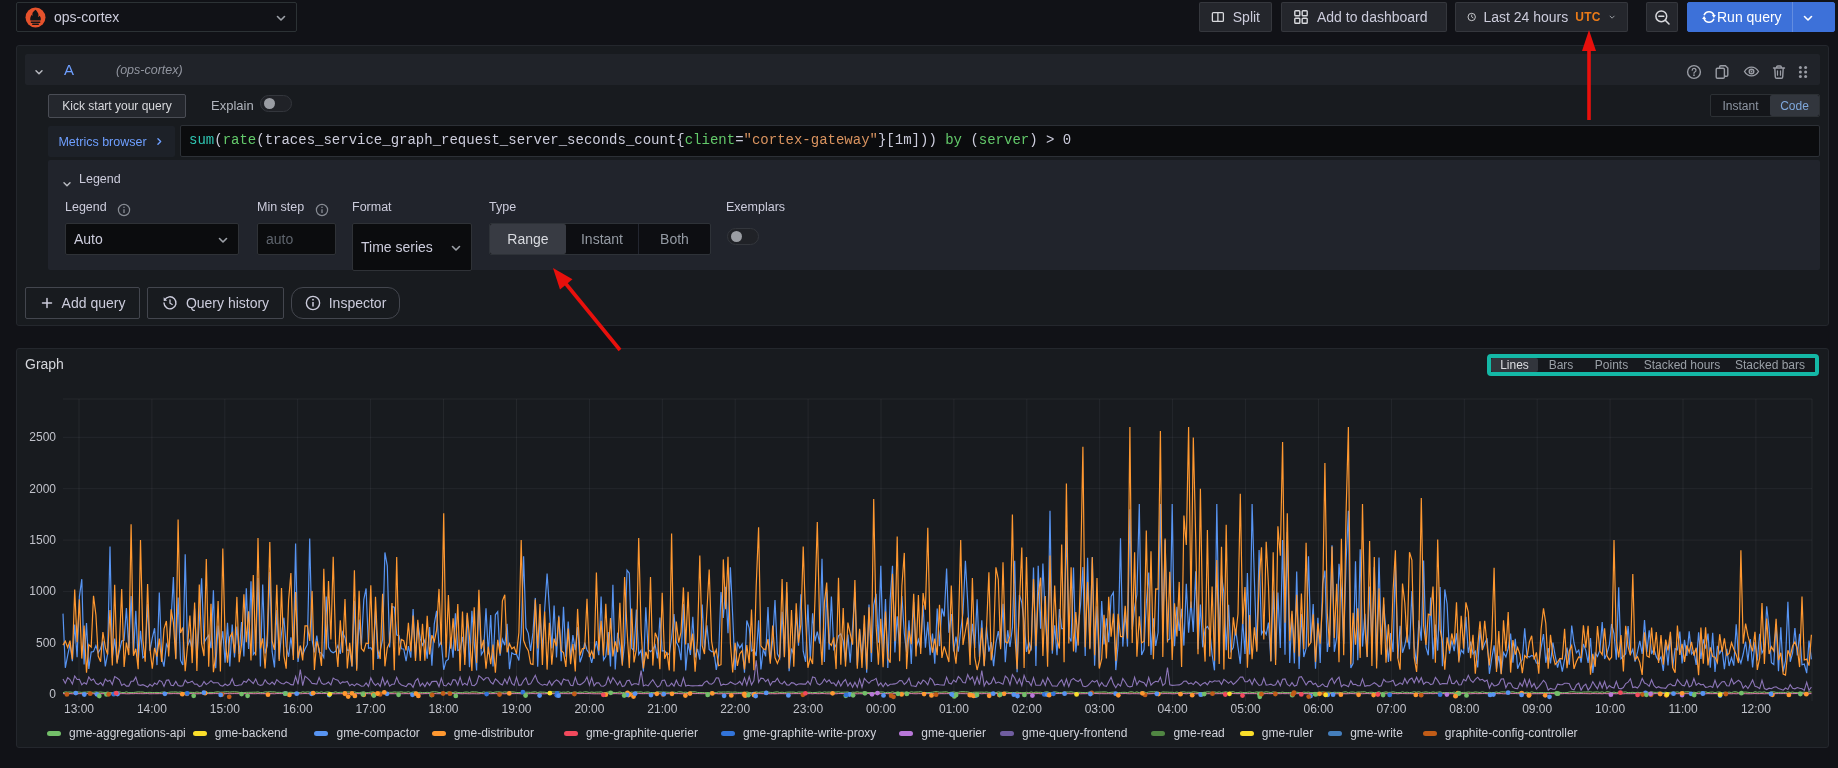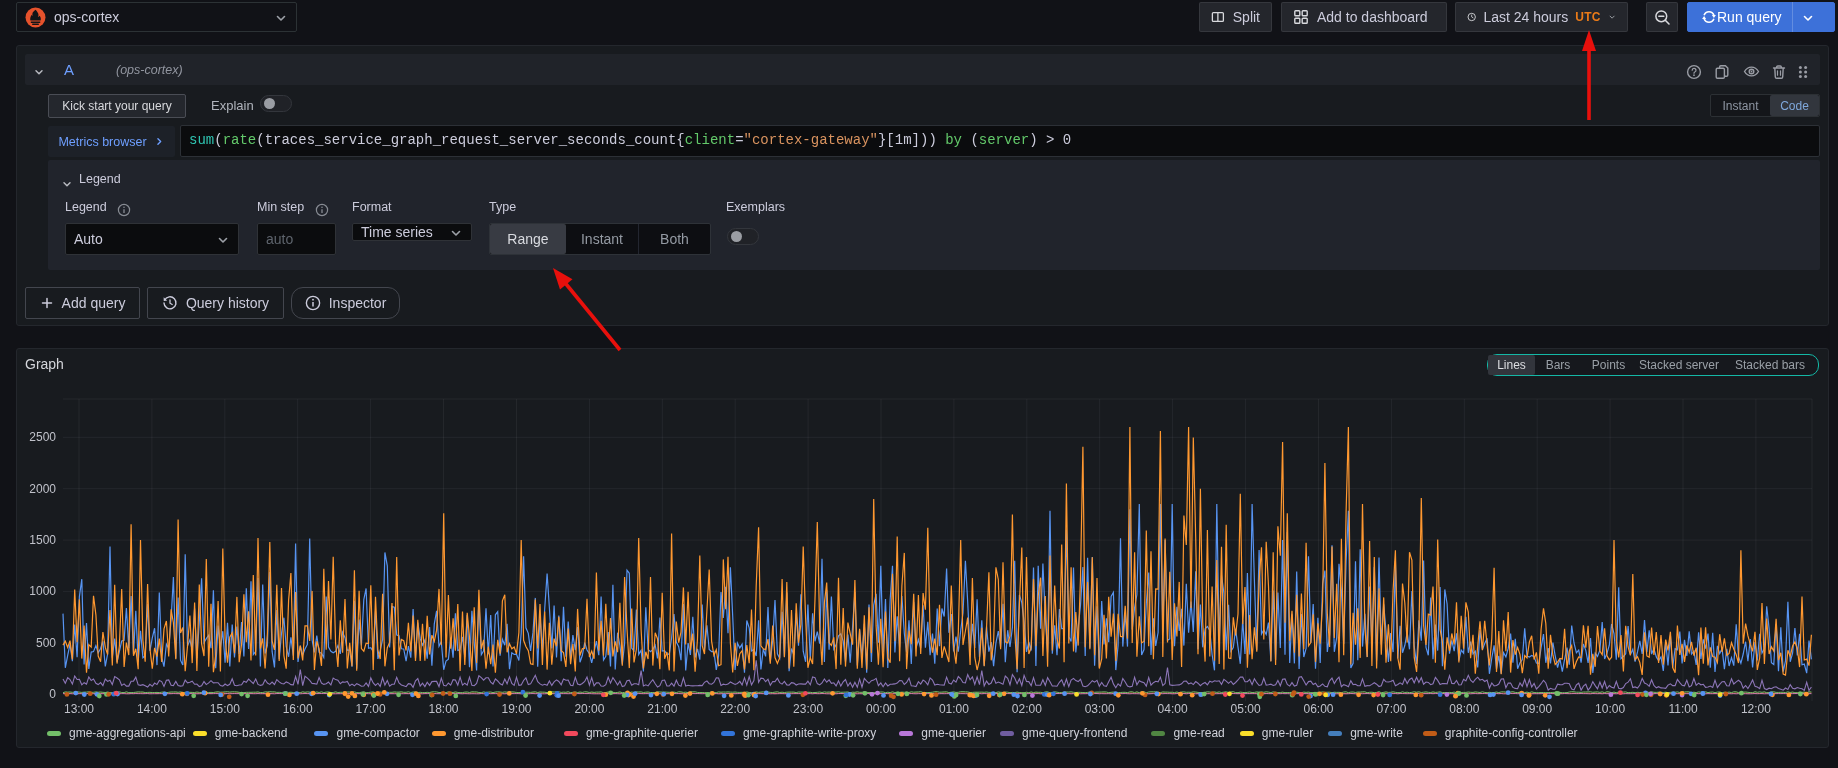--- a/index.html
+++ b/index.html
@@ -158,21 +158,21 @@
         <circle cx="7" cy="4.2" r="0.8" fill="#888c94"></circle>
       </svg></div>
 <div class="abs" style="left:352px;top:200px;font-size:12.5px;font-weight:400;color:#ccccdc">Format</div>
 <div class="abs" style="left:489px;top:200px;font-size:12.5px;font-weight:500;color:#ccccdc">Type</div>
 <div class="abs" style="left:726px;top:200px;font-size:12.5px;font-weight:500;color:#ccccdc">Exemplars</div>
 
 <div class="sel" style="left:65px;top:223px;width:174px;height:32px">Auto<span style="margin-left:auto"><svg class="ico" width="14" height="14" viewBox="0 0 14 14">
           <path d="M3.5 5.5l3.5 3.5 3.5-3.5" fill="none" stroke="#9da1a8" stroke-width="1.6" stroke-linecap="round" stroke-linejoin="round"></path>
         </svg></span></div>
 <div class="sel" style="left:257px;top:223px;width:79px;height:32px;color:#5e646d">auto</div>
-<div class="sel" style="left:352px;top:223px;width:120px;height:18px">Time series<span style="margin-left:auto"><svg class="ico" width="14" height="14" viewBox="0 0 14 14">
+<div class="sel" style="left:352px;top:223px;width:120px;height:48px">Time series<span style="margin-left:auto"><svg class="ico" width="14" height="14" viewBox="0 0 14 14">
           <path d="M3.5 5.5l3.5 3.5 3.5-3.5" fill="none" stroke="#9da1a8" stroke-width="1.6" stroke-linecap="round" stroke-linejoin="round"></path>
         </svg></span></div>
 
 <div class="abs" style="left:489px;top:223px;width:222px;height:32px;background:#0d0e12;border:1px solid #2e3238;border-radius:2px;display:flex">
   <span style="flex:0 0 76px;display:flex;align-items:center;justify-content:center;background:#383b43;border-radius:2px;font-size:14px;color:#d9dbe0;font-weight:500">Range</span>
   <span style="flex:0 0 73px;display:flex;align-items:center;justify-content:center;font-size:14px;color:#949aa3;border-right:1px solid #232630">Instant</span>
   <span style="flex:1;display:flex;align-items:center;justify-content:center;font-size:14px;color:#949aa3">Both</span>
 </div>
 <div class="abs" style="left:727px;top:228px;width:32px;height:17px;background:#202227;border:1px solid #33363c;border-radius:9px">
       <span class="abs" style="left:3px;top:2px;width:11px;height:11px;border-radius:50%;background:#9a9da3"></span>
@@ -502,25 +502,25 @@
         <span class="litem" style="margin-right:23px"><span class="ldash" style="background:#3274D9"></span>gme-graphite-write-proxy</span>
         <span class="litem" style="margin-right:14px"><span class="ldash" style="background:#B877D9"></span>gme-querier</span>
         <span class="litem" style="margin-right:24px"><span class="ldash" style="background:#705DA0"></span>gme-query-frontend</span>
         <span class="litem" style="margin-right:15px"><span class="ldash" style="background:#508642"></span>gme-read</span>
         <span class="litem" style="margin-right:15px"><span class="ldash" style="background:#FADE2A"></span>gme-ruler</span>
         <span class="litem" style="margin-right:20px"><span class="ldash" style="background:#447EBC"></span>gme-write</span>
         <span class="litem" style="margin-right:0px"><span class="ldash" style="background:#C15C17"></span>graphite-config-controller</span>
       </div>
 </div>
 <div class="abs" style="left:25px;top:356px;font-size:14px;font-weight:500;color:#d4d6db">Graph</div>
-<div class="abs" style="left:1487px;top:354px;width:332px;height:22px;border:1px solid #14b8a6;border-radius:10px;background:#16181d;display:flex;font-size:12px">
+<div class="abs" style="left:1487px;top:354px;width:332px;height:22px;border:4px solid #14b8a6;border-radius:4px;background:#16181d;display:flex;font-size:12px">
   <span style="flex:0 0 47px;display:flex;align-items:center;justify-content:center;background:#32353c;border-radius:2px;color:#dcdde1;font-weight:500">Lines</span>
   <span style="flex:0 0 46px;display:flex;align-items:center;justify-content:center;color:#9aa0a7">Bars</span>
   <span style="flex:0 0 55px;display:flex;align-items:center;justify-content:center;color:#9aa0a7">Points</span>
-  <span style="flex:0 0 86px;display:flex;align-items:center;justify-content:center;color:#9aa0a7">Stacked server</span>
+  <span style="flex:0 0 86px;display:flex;align-items:center;justify-content:center;color:#9aa0a7">Stacked hours</span>
   <span style="flex:1;display:flex;align-items:center;justify-content:center;color:#9aa0a7">Stacked bars</span>
 </div>
 
 <svg class="abs" style="left:0;top:0;pointer-events:none" width="1838" height="768" viewBox="0 0 1838 768">
   <polygon points="1589,30 1582,51 1596,51" fill="#e8100c"></polygon>
   <rect x="1587.2" y="50" width="3.6" height="70" fill="#e8100c"></rect>
   <polygon points="553,268 560.0,289.5 572.5,279.2" fill="#e8100c"></polygon>
   <line x1="564" y1="281.5" x2="620" y2="350" stroke="#e8100c" stroke-width="3.6"></line>
 </svg>
 

